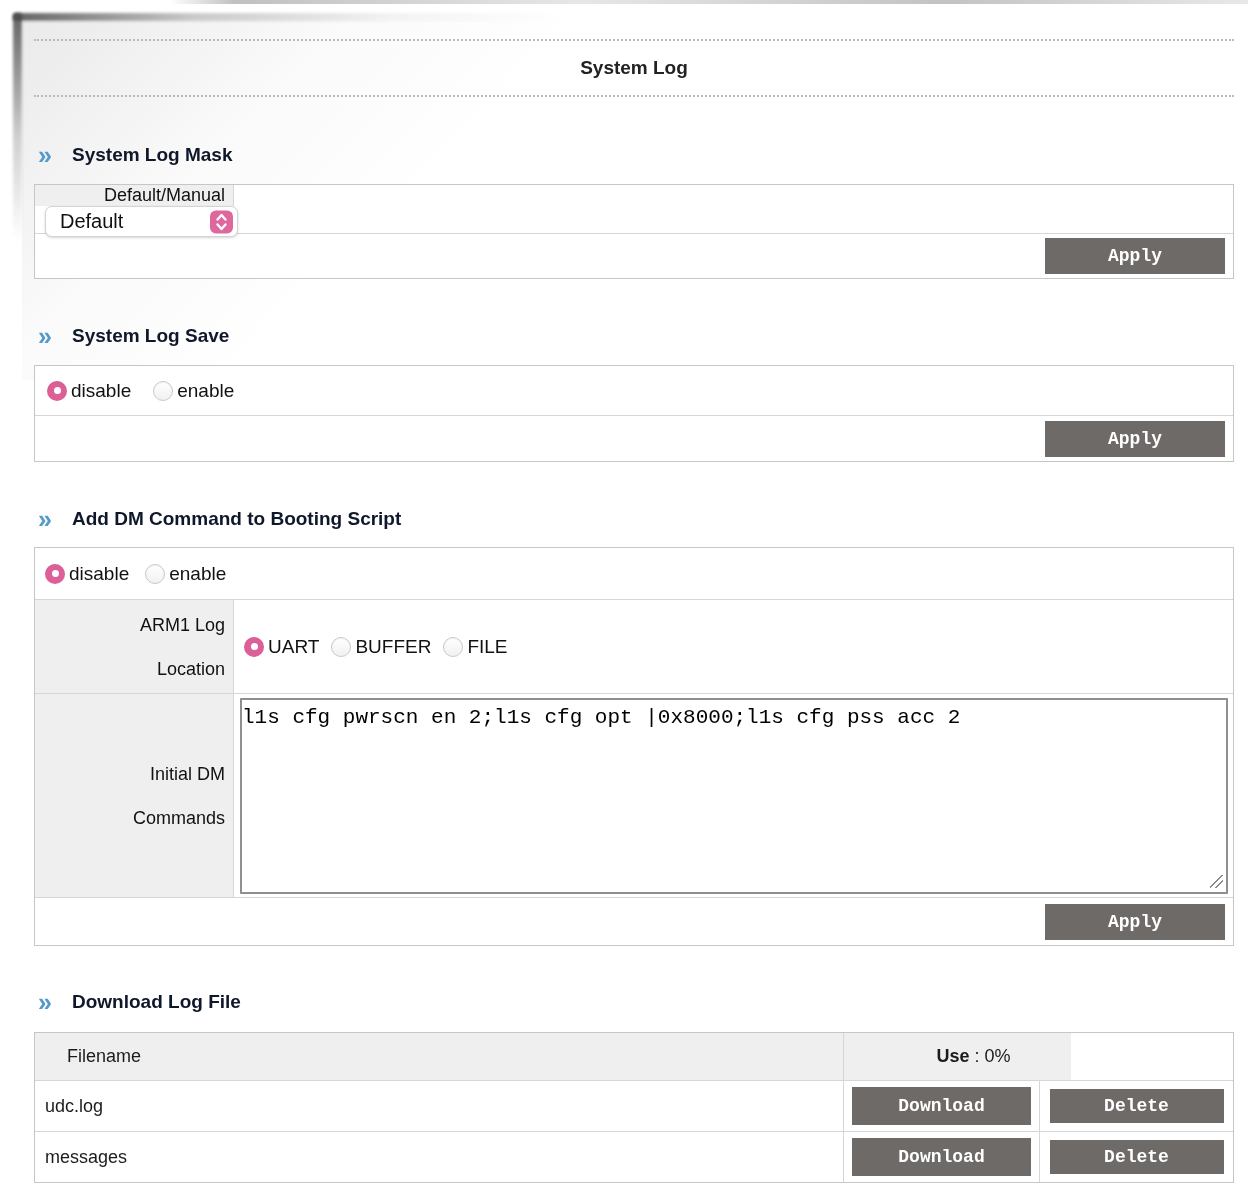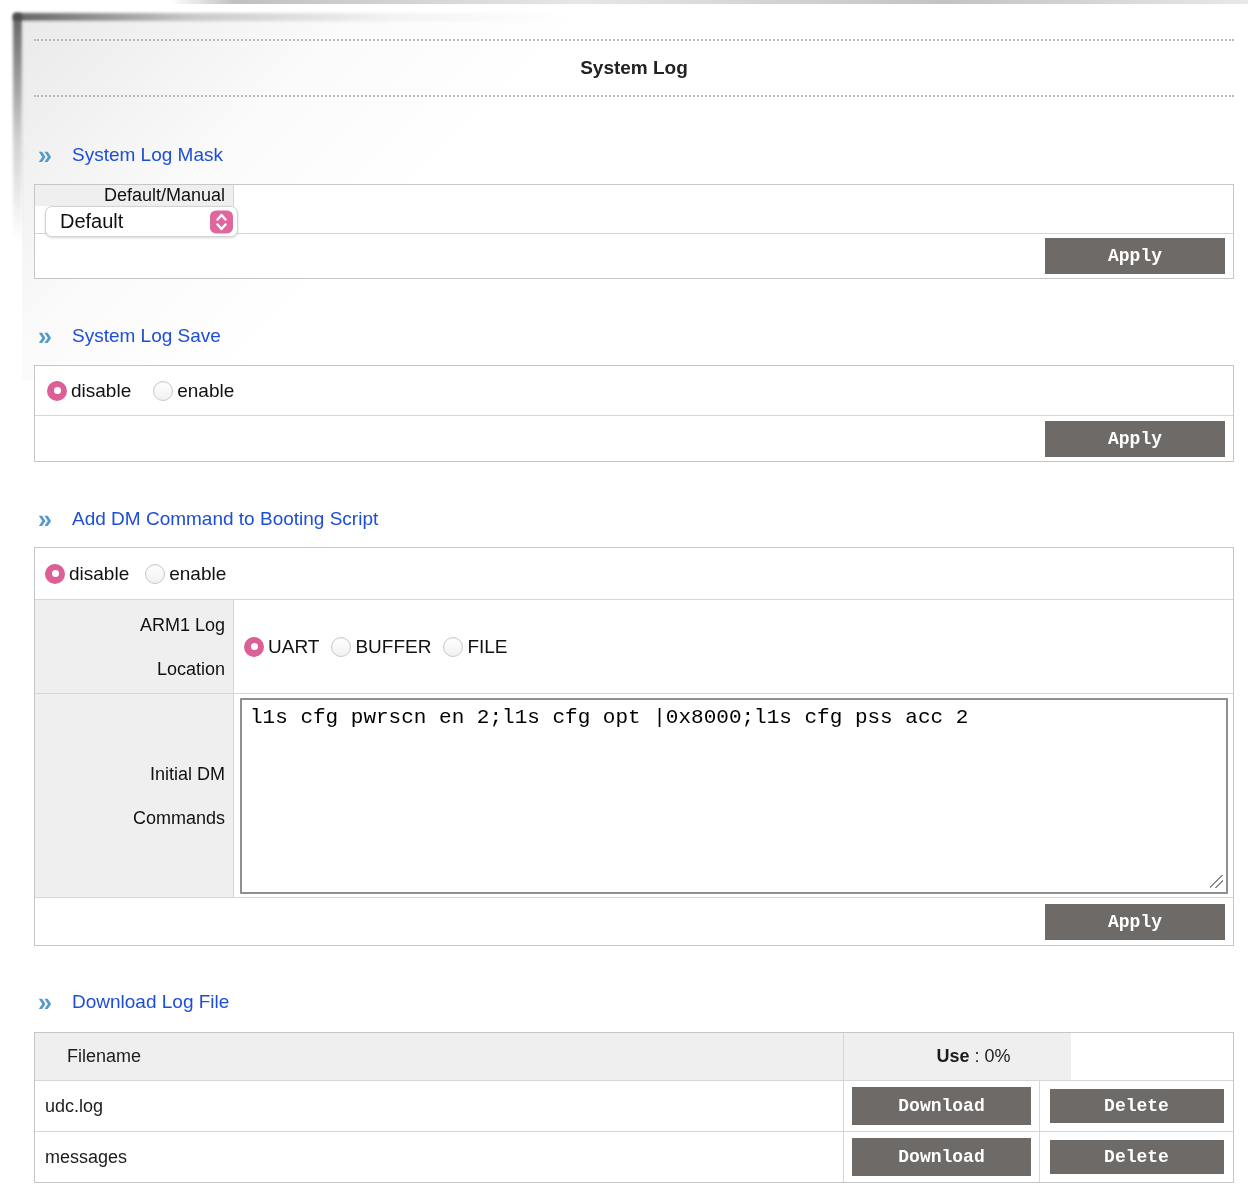--- a/index.html
+++ b/index.html
@@ -34,21 +34,21 @@
   }
   
   .content{margin-left:34px;width:1200px;position:relative;}
   .dotted{border-top:2px dotted #b9b9b9;height:0;}
   .d1{margin-top:39px;}
   .page-title{height:54px;display:flex;align-items:center;justify-content:center;
     font-size:19px;font-weight:bold;color:#222;}
   .section-header{display:flex;align-items:center;height:24px;padding-left:4px;}
   .section-header .marker{width:30px;font-size:25px;font-weight:bold;color:#549acb;
     line-height:20px;letter-spacing:-2px;}
-  .section-header .heading{font-size:19px;font-weight:normal;color:#1d4ed8;margin-left:4px;}
+  .section-header .heading{font-size:19px;font-weight:bold;color:#0f172a;margin-left:4px;}
   .mt-h1{margin-top:46px;} .mt-t1{margin-top:17px;}
   .mt-h2{margin-top:45px;} .mt-t2{margin-top:17px;}
   .mt-h3{margin-top:45px;} .mt-t3{margin-top:16px;}
   .mt-h4{margin-top:44px;} .mt-t4{margin-top:18px;}
   
   .tbl{border:1px solid #c6c6c6;background:#fff;}
   .row{display:flex;align-items:stretch;}
   .row + .row{border-top:1px solid #d6d6d6;}
   .cell-label{width:199px;flex:none;background:#efefef;border-right:1px solid #d6d6d6;
     display:flex;flex-direction:column;justify-content:center;align-items:flex-end;
@@ -79,21 +79,21 @@
   .select{width:193px;height:31px;background:#fff;border:1px solid #d4d4d4;border-radius:7px;
     box-shadow:0 1px 2.5px rgba(0,0,0,.16);display:flex;align-items:center;position:relative;
     padding-left:14px;box-sizing:border-box;font-size:20px;color:#111;cursor:pointer;}
   .stepper{position:absolute;right:4px;top:50%;transform:translateY(-50%);width:23px;height:23px;
     border-radius:6px;background:#e0679d;display:flex;align-items:center;justify-content:center;}
   
   .ta-wrap{position:relative;margin:4px 0 4px 6px;}
   textarea.dm{display:block;width:988px;height:196px;box-sizing:border-box;
     border:2px solid #8f8f8f;border-radius:1px;background:#fff;resize:none;
     font-family:"Liberation Mono",monospace;font-size:21px;line-height:1.25;
-    padding:5px 8px;color:#000;outline:none;}
+    padding:5px 0;color:#000;outline:none;}
   .resize-handle{position:absolute;right:5px;bottom:6px;width:13px;height:13px;
     background:linear-gradient(135deg, rgba(0,0,0,0) 0 44%, #8a8a8a 44% 52%,
       rgba(0,0,0,0) 52% 68%, #8a8a8a 68% 76%, rgba(0,0,0,0) 76%);}
   
   .c1{width:808px;flex:none;display:flex;align-items:center;padding-left:10px;box-sizing:border-box;font-size:18px;}
   .c2{width:195px;flex:none;border-left:1px solid #d6d6d6;display:flex;align-items:center;justify-content:center;}
   .c3{flex:1;border-left:1px solid #d6d6d6;display:flex;align-items:center;justify-content:center;}
   .hdr .c1,.hdr .c2,.hdr .c3{background:#efefef;padding-left:32px;}
   .use-label{font-weight:bold;font-size:18px;}
   .use-value{font-size:18px;margin-left:5px;}

